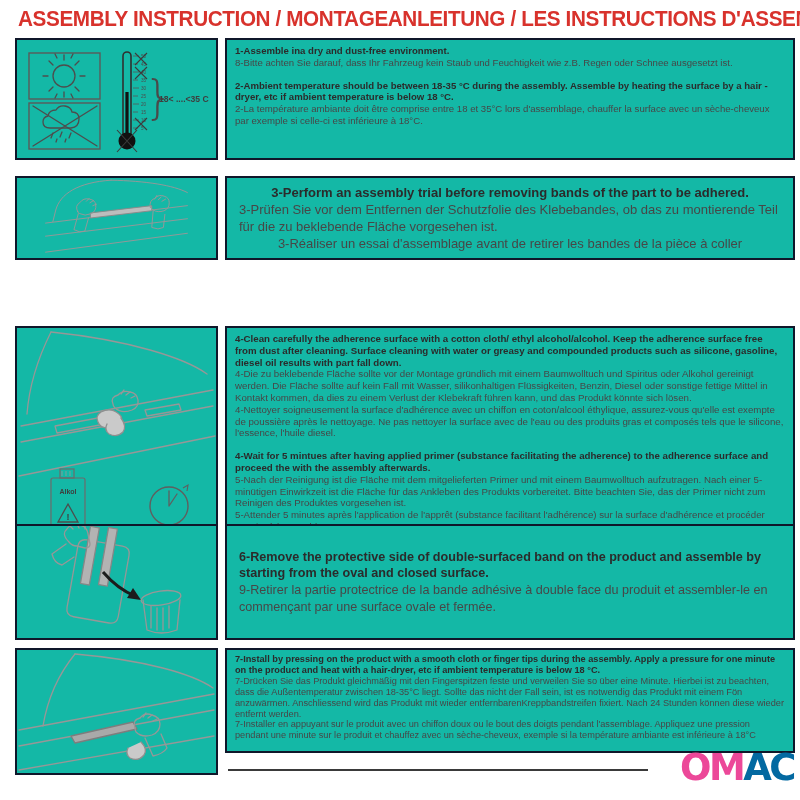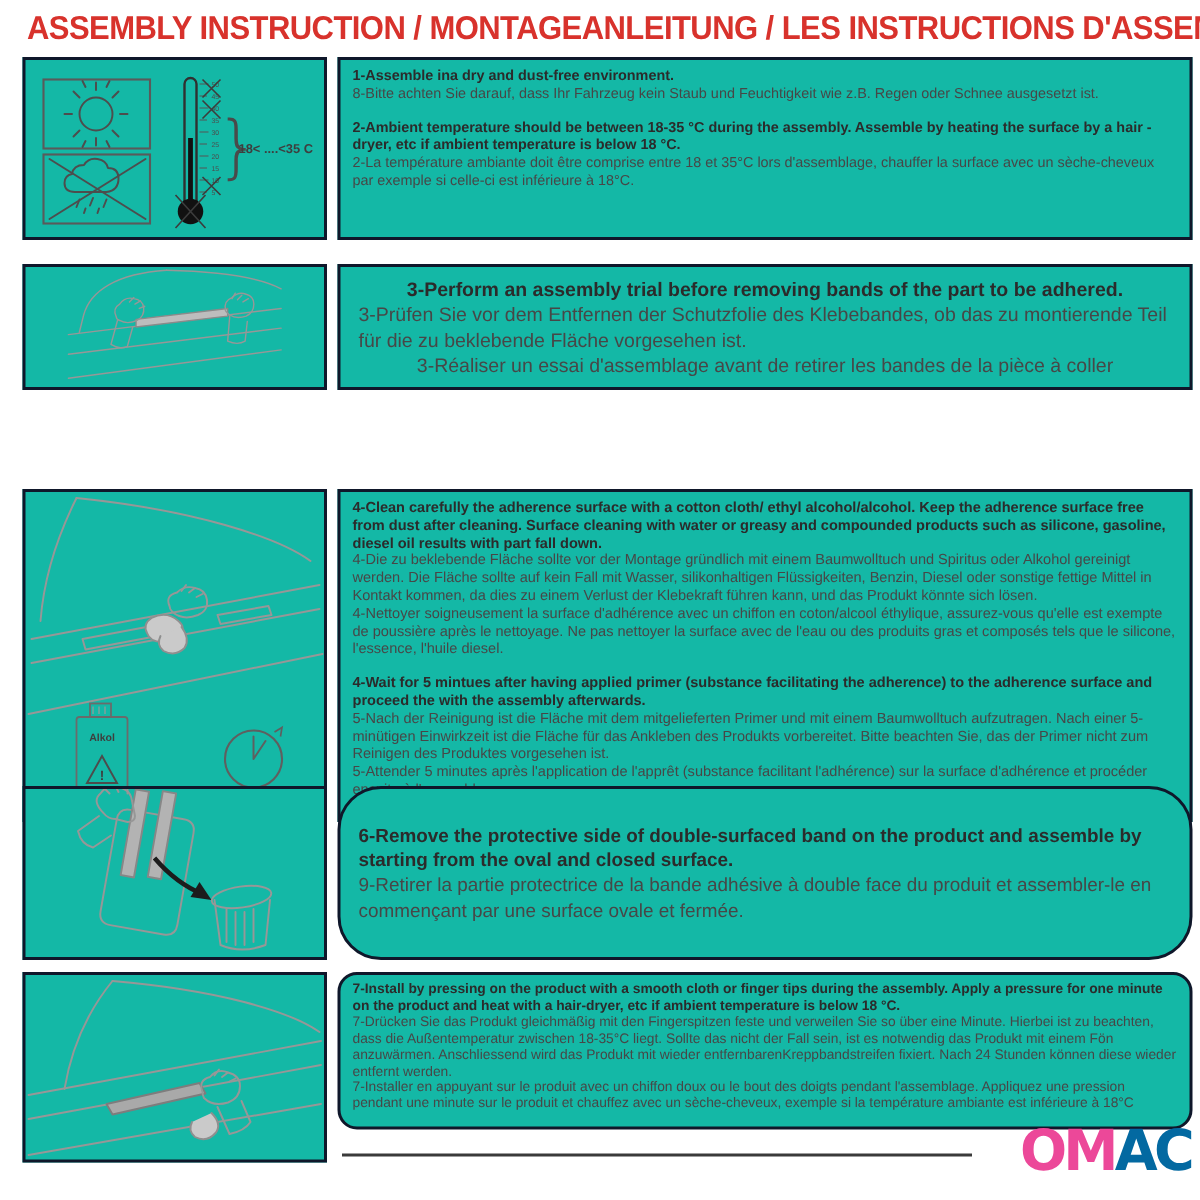--- a/index.html
+++ b/index.html
@@ -23,22 +23,22 @@
   .r1 { top:38px;  height:122px; }
   .r2 { top:176px; height:84px;align-items:center; }
   .r3 { top:296px; height:222px;margin-top:30px; }
   .r4 { top:524px; height:116px; }
   .r5i { top:648px; height:127px; }
   .r5t { top:648px; height:105px; }
 
   .t1 { font-size:9.6px;  line-height:11.8px; padding:5px 8px; }
   .t2 { font-size:13px;   line-height:17px;   padding:8px 12px; display:flex; flex-direction:column; justify-content:center; }
   .t3 { font-size:9.7px;  line-height:11.8px; padding:5px 8px; }
-  .t4 { font-size:12.6px; line-height:16.6px; padding:8px 12px; display:flex; flex-direction:column; justify-content:center;border-radius:29px; }
-  .t5 { font-size:9.2px;  line-height:10.9px; padding:4px 8px;border-radius:13px; }
+  .t4 { font-size:12.6px; line-height:16.6px; padding:8px 12px; display:flex; flex-direction:column; justify-content:center; }
+  .t5 { font-size:9.2px;  line-height:10.9px; padding:4px 8px; }
 
   .illu svg { display:block; width:100%; height:100%; }
 
   .rule { position:absolute; left:228px; top:769px; width:420px; height:2px; background:#3a3a3a; }
   .logo {
     position:absolute; right:6px; top:748px;
     font-family:"DejaVu Sans", sans-serif; font-weight:bold;
     font-size:37px; letter-spacing:-2.5px; line-height:40px;
     transform:scaleY(1.02); white-space:nowrap;
   }

